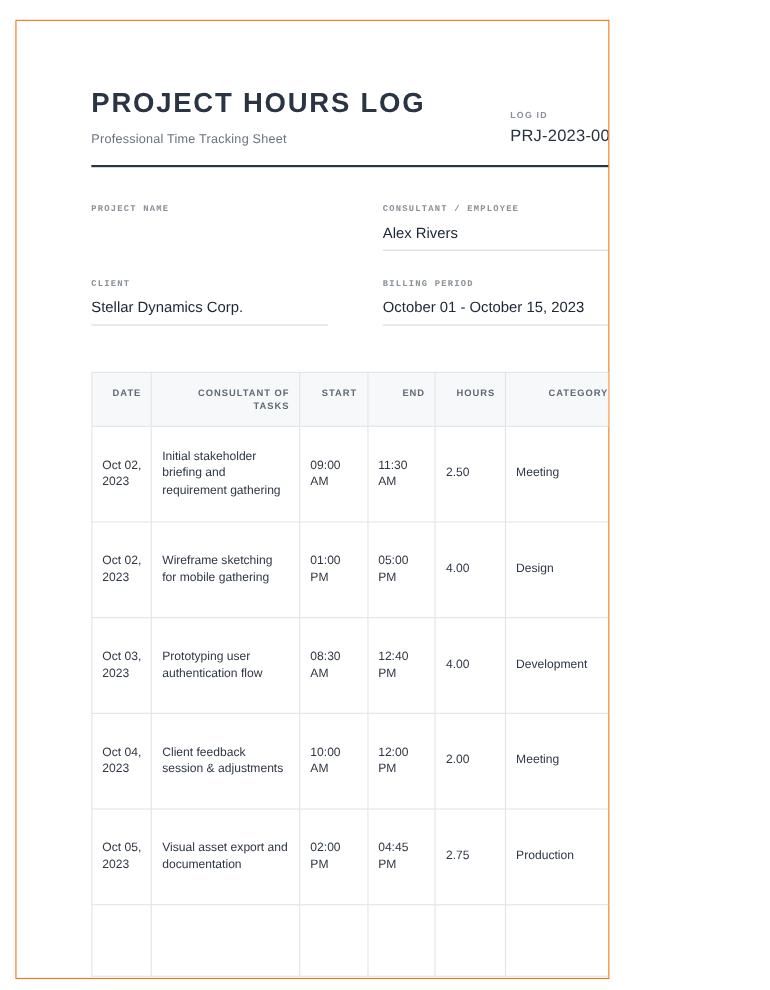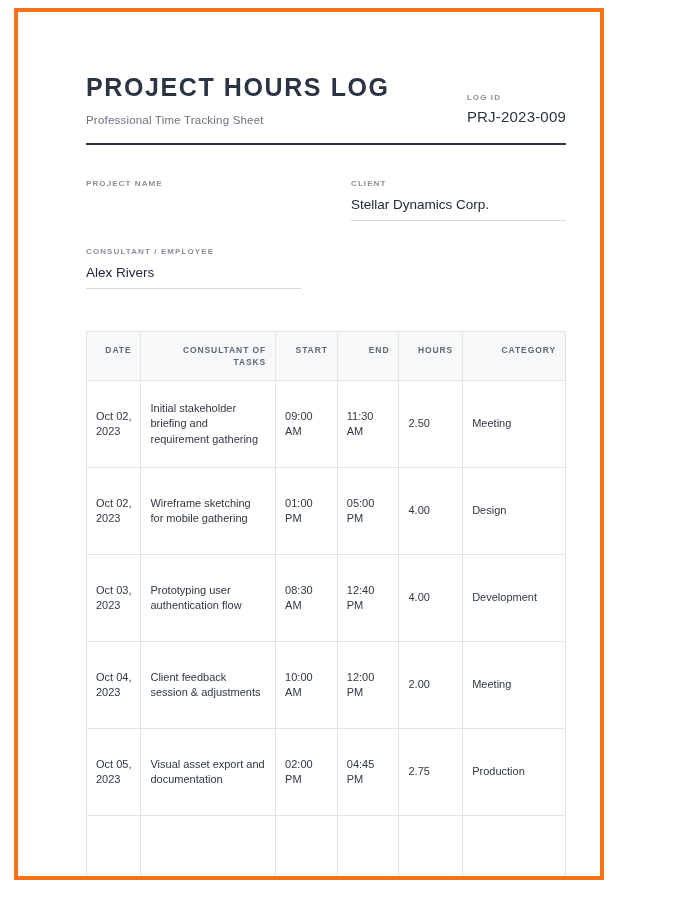--- a/index.html
+++ b/index.html
@@ -10,24 +10,24 @@
   body {
     width: 700px;
     height: 900px;
     font-family: "Liberation Sans", sans-serif;
     color: #1f2937;
     overflow: hidden;
   }
   .page-frame {
     position: absolute;
     left: 14px;
-    top: 8px;
-    width: 590px;
+    top: 18px;
+    width: 540px;
     height: 872px;
-    border: 4px solid #f97316;
+    border: 1px solid #f97316;
     background: #ffffff;
     box-sizing: border-box;
     overflow: hidden;
   }
   .doc-body {
     position: absolute;
     left: 68px;
     top: 62px;
     width: 480px;
   }
@@ -85,20 +85,21 @@
   }
   .meta-field {
     min-width: 0;
   }
   .meta-label {
     font-size: 8px;
     font-weight: bold;
     letter-spacing: 1.1px;
     color: #8a9099;
     margin-bottom: 9px;
+    font-family: Liberation Mono, monospace;
   }
   .meta-value {
     font-size: 13.5px;
     color: #20293a;
     padding-bottom: 8px;
     border-bottom: 1px solid #d7d9dd;
     white-space: nowrap;
     overflow: hidden;
     text-overflow: ellipsis;
   }
@@ -154,26 +155,30 @@
         <div class="log-id-value">PRJ-2023-009</div>
       </div>
     </div>
     <div class="header-rule"></div>
 
     <div class="meta-grid">
       <div class="meta-field">
         <div class="meta-label">PROJECT NAME</div>
       </div>
       <div class="meta-field">
+        <div class="meta-label">CONSULTANT / EMPLOYEE</div>
+        <div class="meta-value">Alex Rivers</div>
+      </div>
+      <div class="meta-field">
         <div class="meta-label">CLIENT</div>
         <div class="meta-value">Stellar Dynamics Corp.</div>
       </div>
       <div class="meta-field">
-        <div class="meta-label">CONSULTANT / EMPLOYEE</div>
-        <div class="meta-value">Alex Rivers</div>
+        <div class="meta-label">BILLING PERIOD</div>
+        <div class="meta-value">October 01 - October 15, 2023</div>
       </div>
     </div>
 
     <table class="hours-table">
       <colgroup>
         <col class="col-date">
         <col class="col-desc">
         <col class="col-start">
         <col class="col-end">
         <col class="col-hours">

